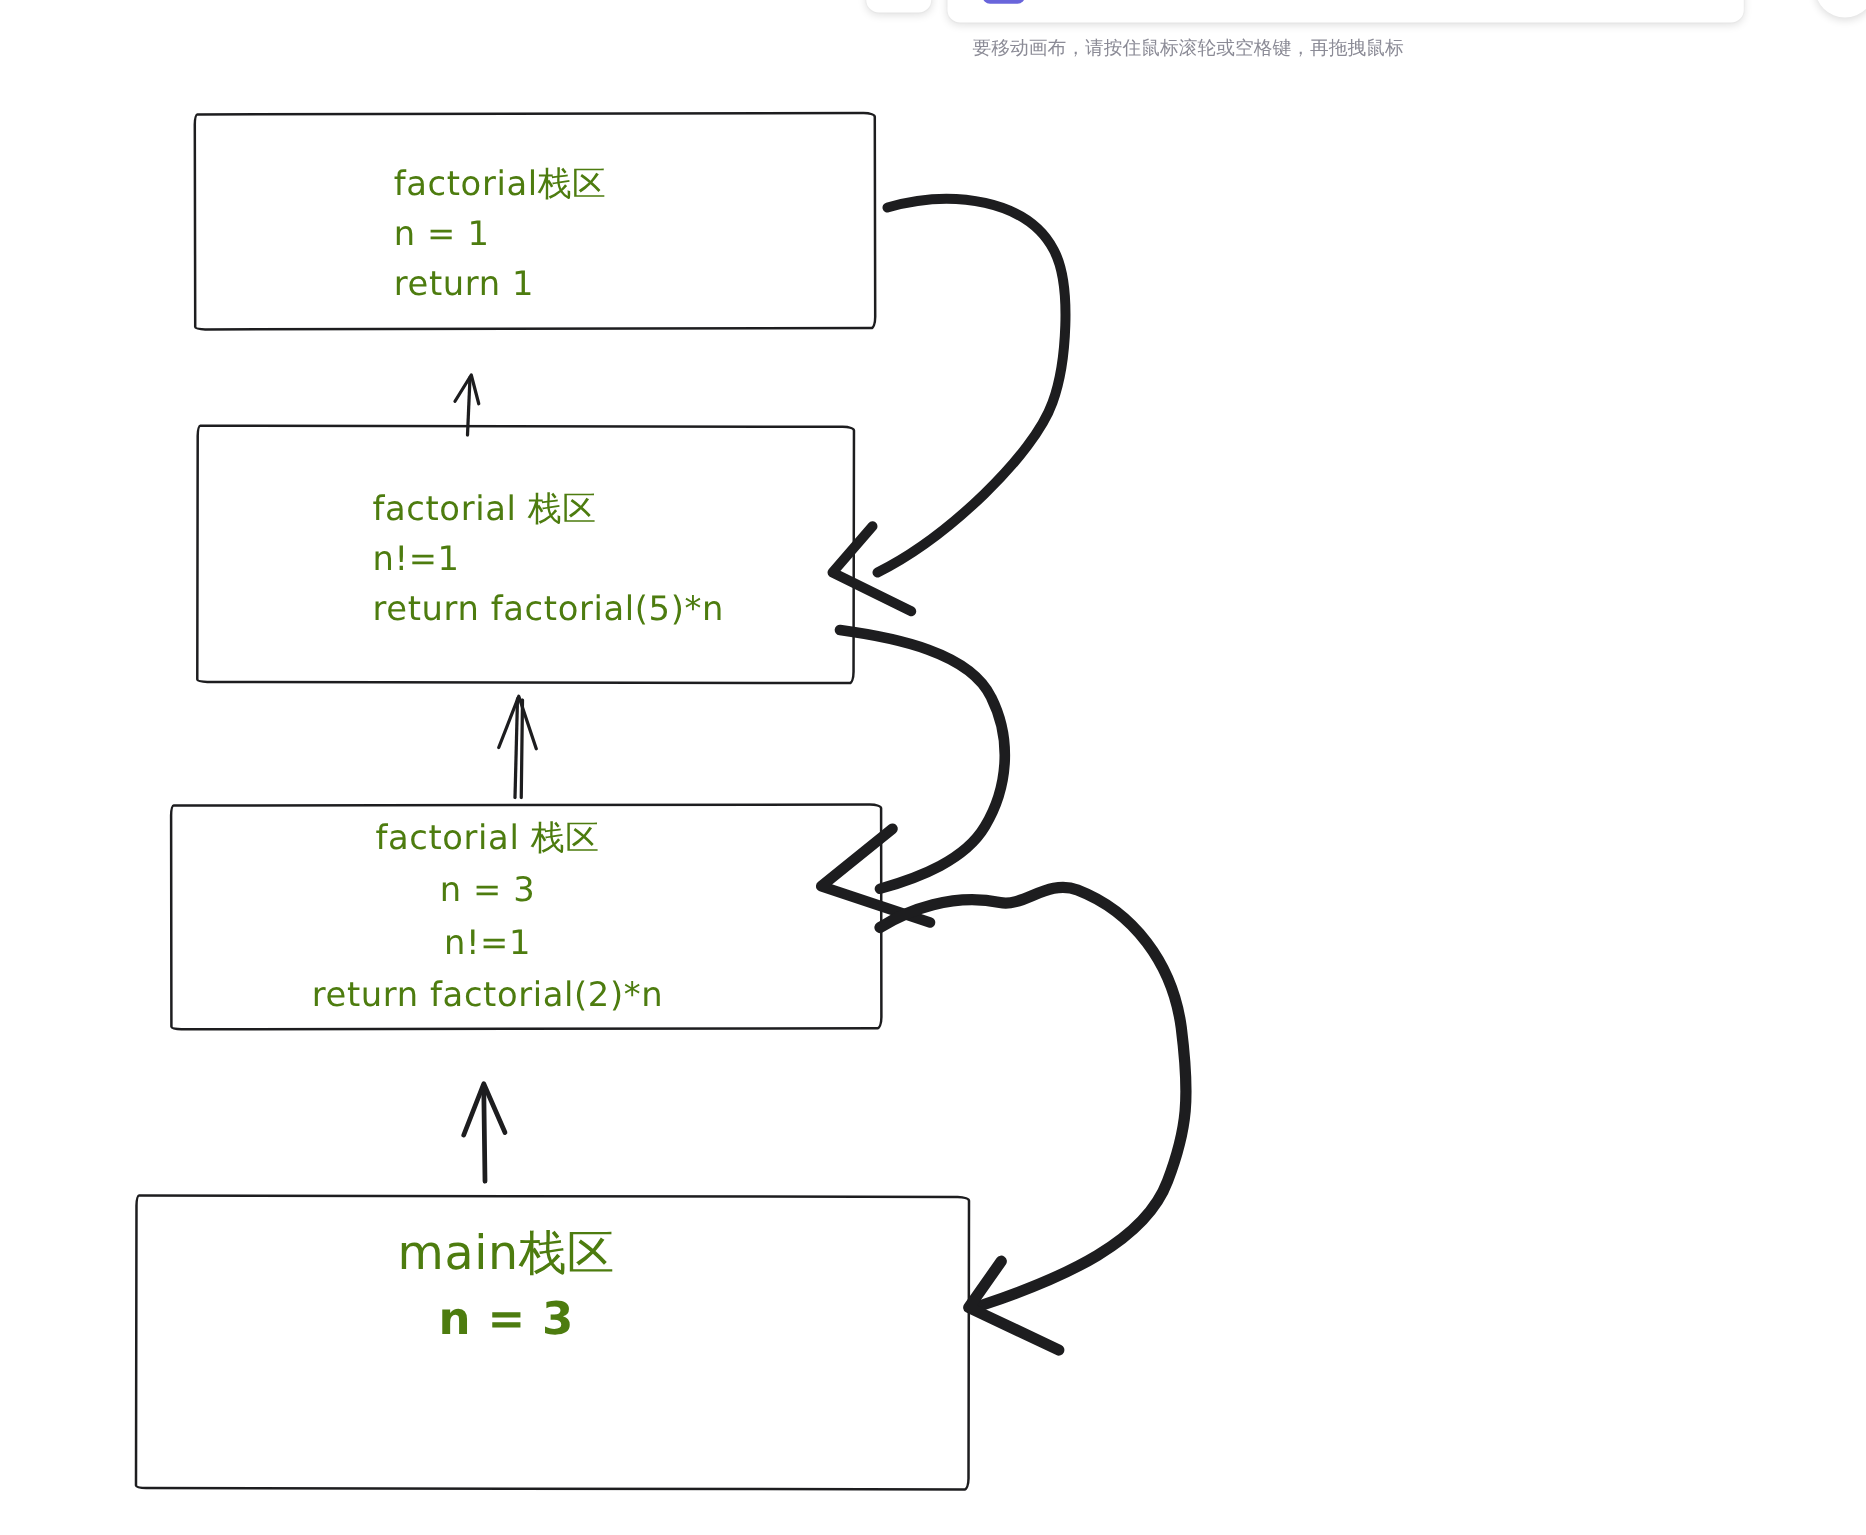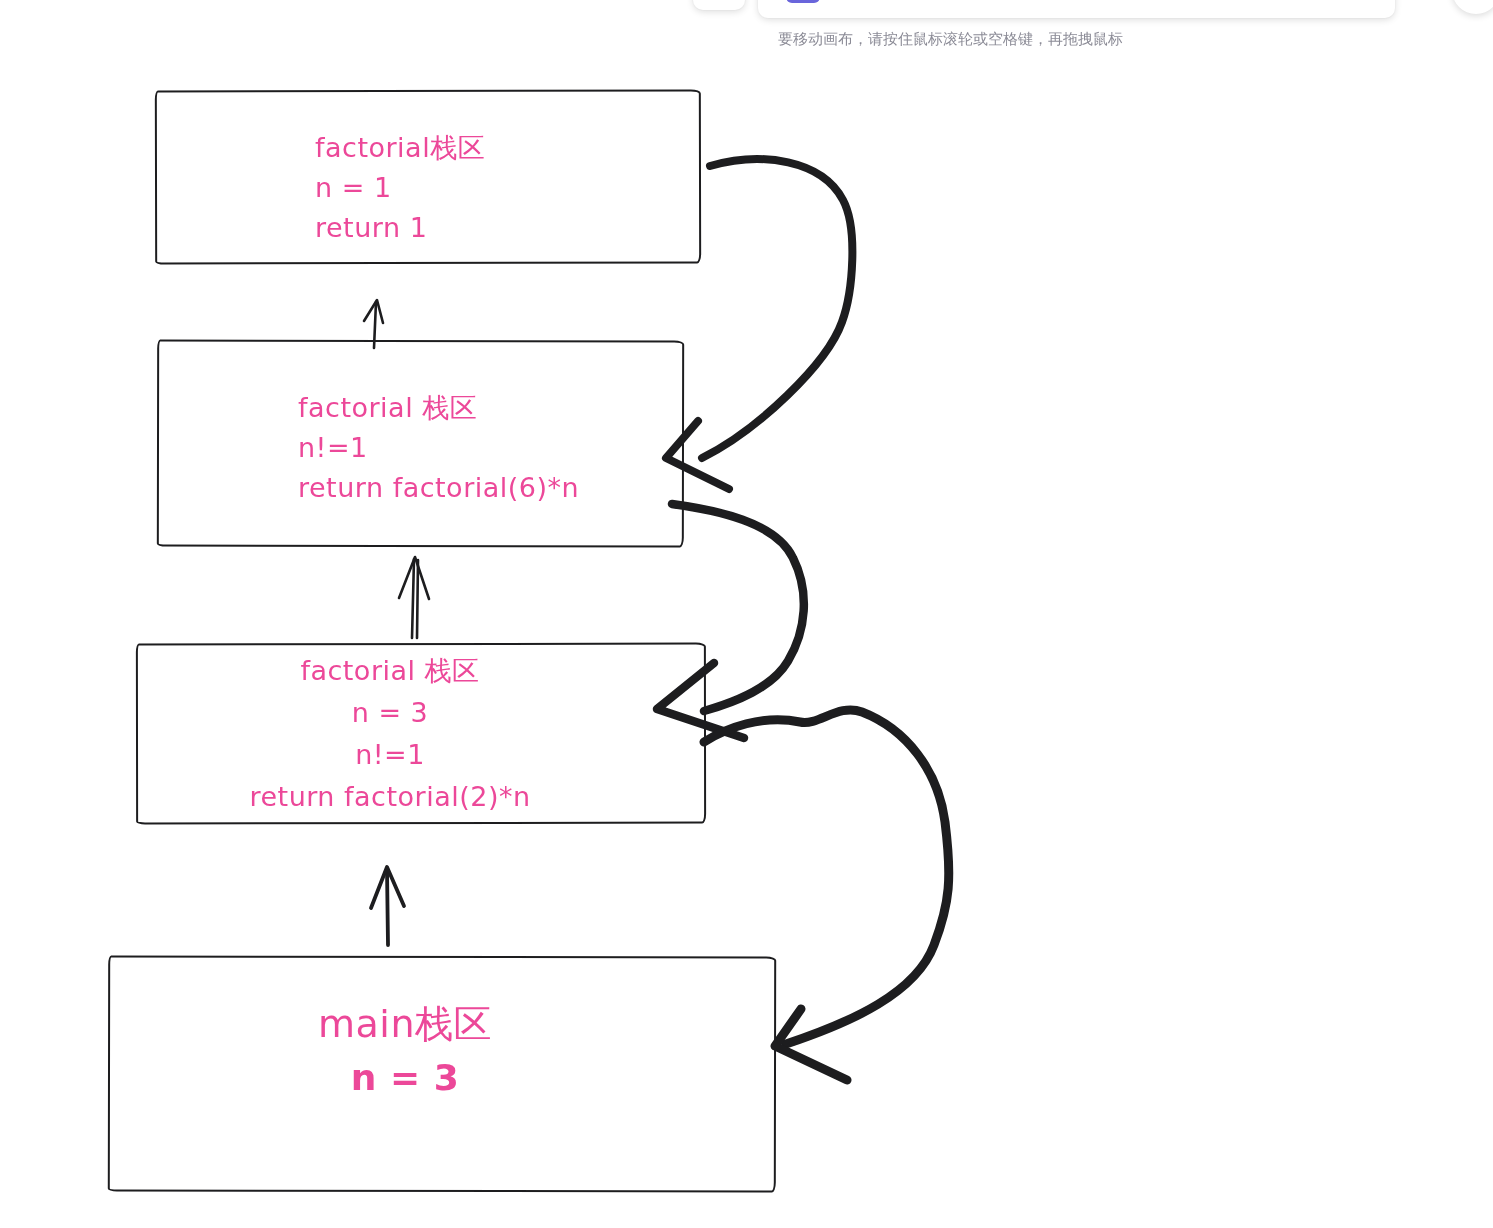--- a/index.html
+++ b/index.html
@@ -41,26 +41,26 @@
     position:absolute;
     border:2.5px solid #1d1d1f;
     background:transparent;
     border-radius:3px 10px 4px 9px / 9px 4px 10px 3px;
   }
   .box1{left:155px;top:90px;width:542px;height:170px;transform:rotate(-0.12deg);}
   .box2{left:157px;top:340px;width:523px;height:203px;transform:rotate(0.1deg);}
   .box3{left:136px;top:643px;width:566px;height:177px;transform:rotate(-0.08deg);}
   .box4{left:108px;top:956px;width:664px;height:232px;transform:rotate(0.1deg);}
 
-  .ftext{position:absolute;color:#ec4899;letter-spacing:0.5px;}
+  .ftext{position:absolute;color:#4d7c0f;letter-spacing:0.5px;}
   .ftext div{white-space:nowrap;}
   .t1{left:315px;top:128px;font-size:27px;line-height:40px;}
   .t2{left:298px;top:388px;font-size:27px;line-height:40px;}
   .t3{left:110px;top:650px;width:560px;font-size:27px;line-height:42px;text-align:center;}
-  .t4{left:125px;top:998px;width:560px;text-align:center;}
+  .t4{left:125px;top:976px;width:560px;text-align:center;}
   .t4 .big{font-size:38px;line-height:52px;font-weight:500;}
   .t4 .mid{font-size:36px;line-height:56px;font-weight:600;}
   .t4 .small{font-size:28px;line-height:52px;}
 
   svg.arrows{position:absolute;left:0;top:0;pointer-events:none;}
   svg.arrows path{pointer-events:stroke;}
 </style>
 </head>
 <body>
 
@@ -79,21 +79,21 @@
 
   <div class="ftext t1">
     <div>factorial栈区</div>
     <div>n = 1</div>
     <div>return 1</div>
   </div>
 
   <div class="ftext t2">
     <div>factorial 栈区</div>
     <div>n!=1</div>
-    <div>return factorial(6)*n</div>
+    <div>return factorial(5)*n</div>
   </div>
 
   <div class="ftext t3">
     <div>factorial 栈区</div>
     <div>n = 3</div>
     <div>n!=1</div>
     <div>return factorial(2)*n</div>
   </div>
 
   <div class="ftext t4">

